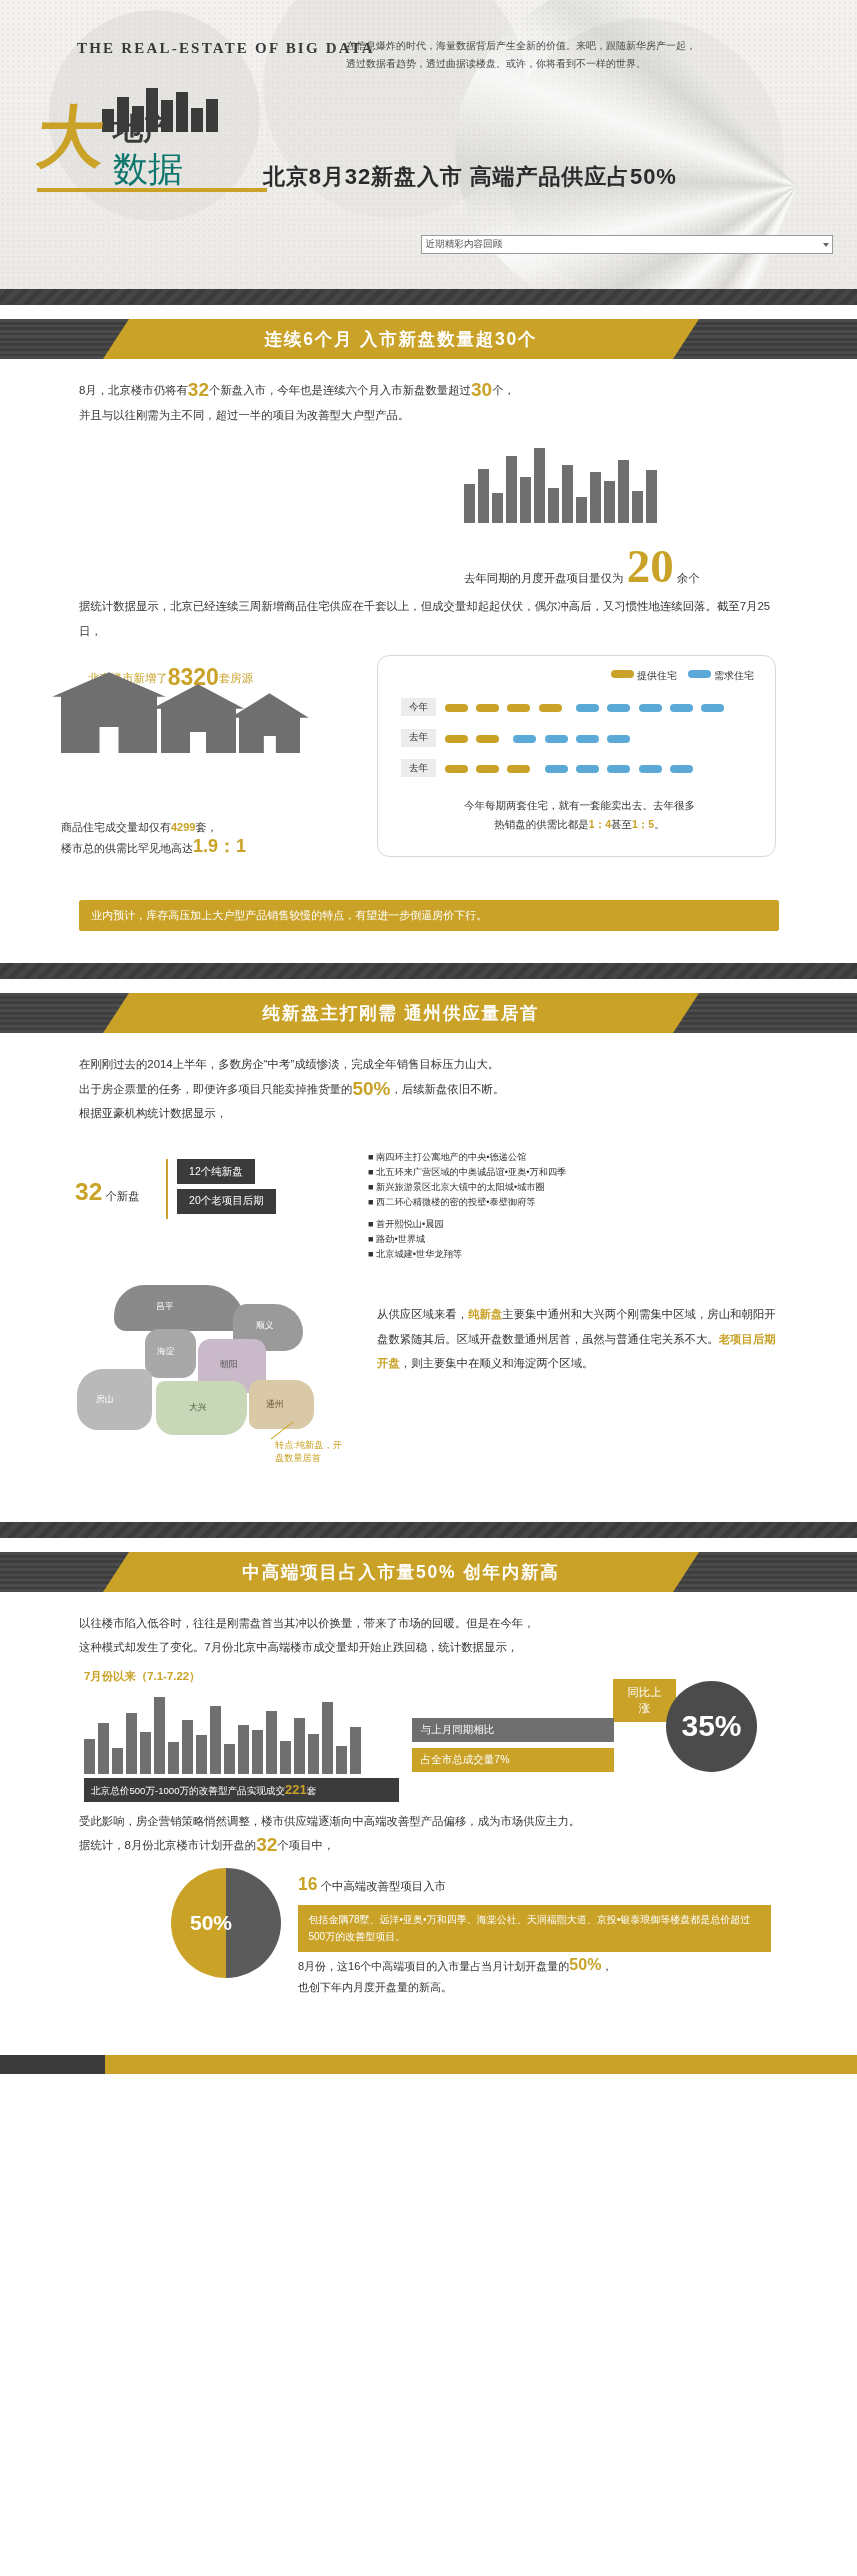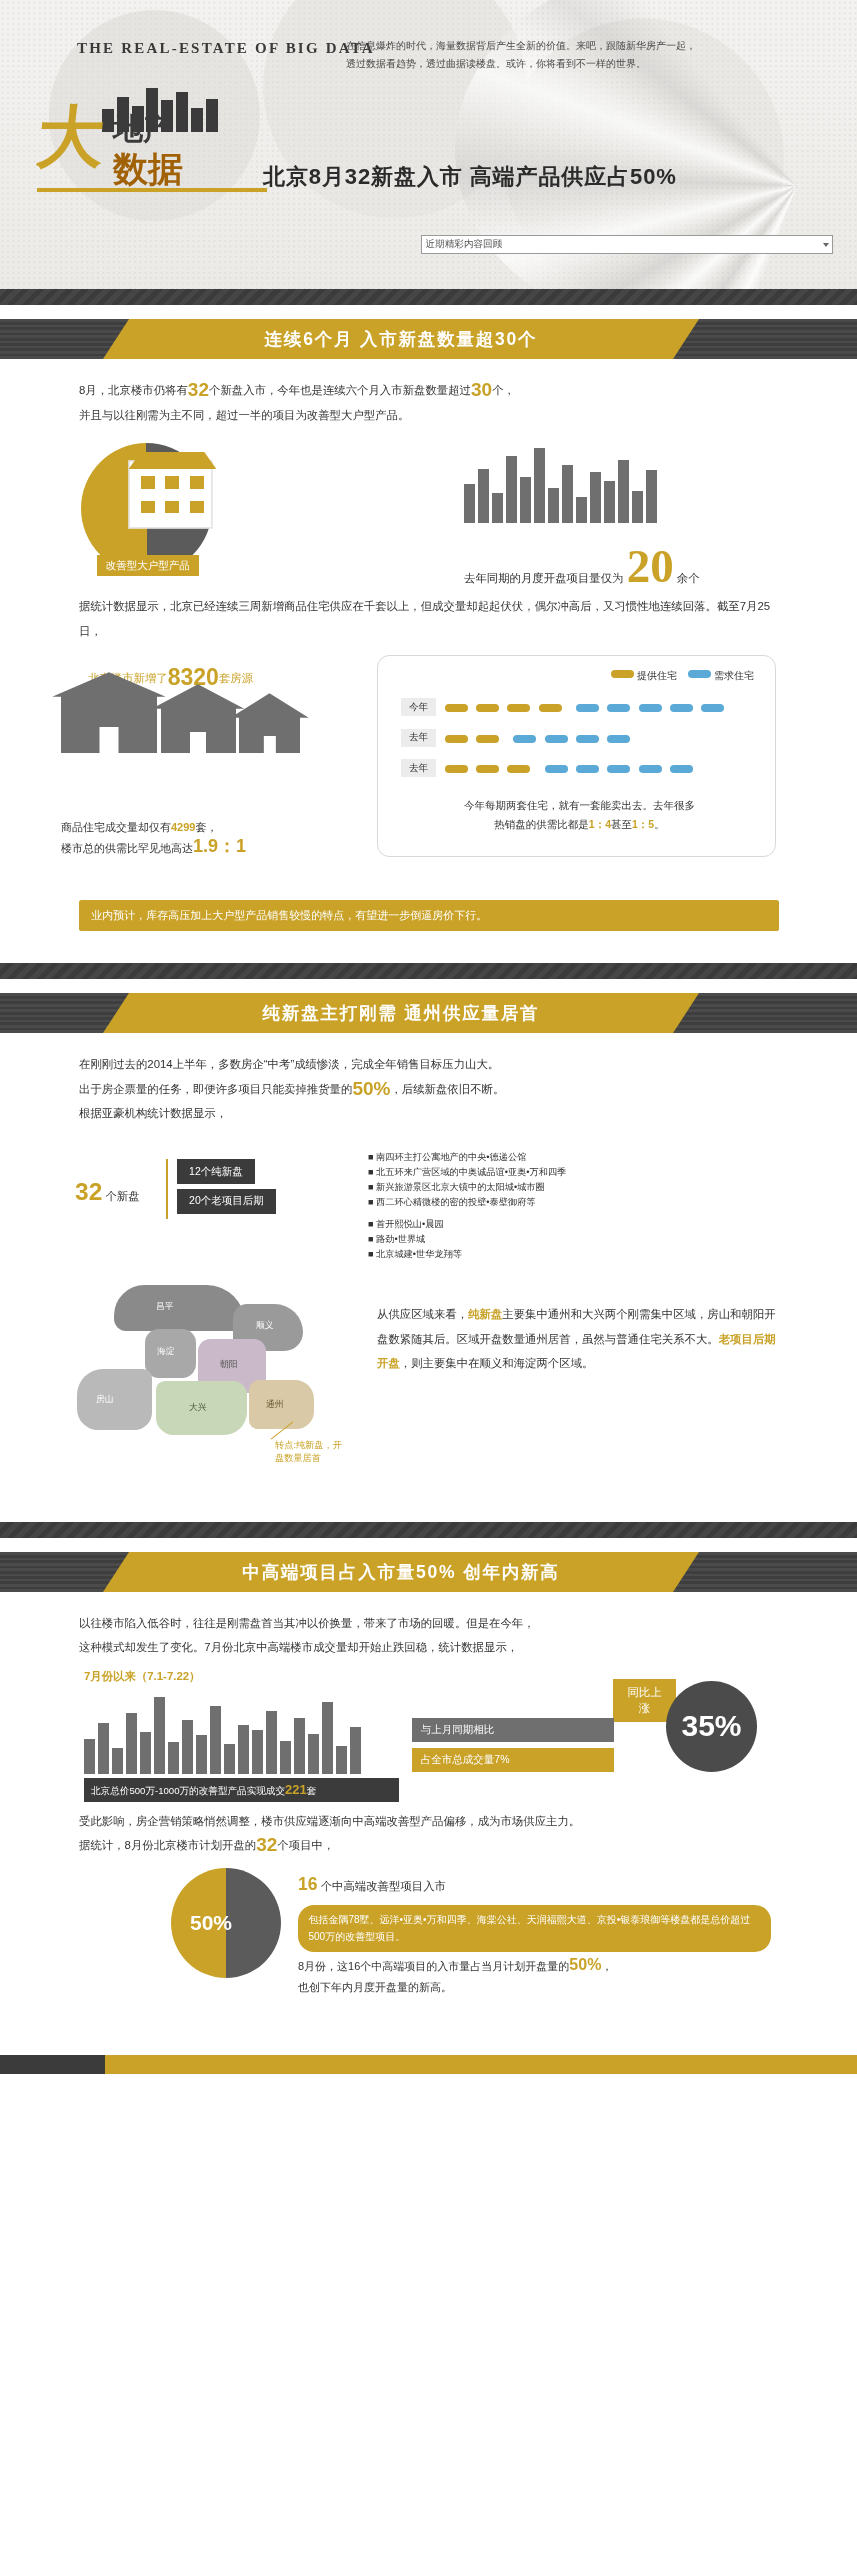--- a/index.html
+++ b/index.html
@@ -76,22 +76,22 @@
     position:absolute; left:5.3px; top:24.5px;
     font-size:67px; font-weight:bold; color:#c9a227;
     font-family:"Liberation Serif", serif; line-height:1;
     transform: skewX(-6deg);
   }
   .logo-word1 {
     position:absolute; left:81px; top:30px; font-size:30px; font-weight:bold;
     color:#3b3b3b; font-family:"Liberation Serif", serif;
   }
   .logo-word2 {
-    position:absolute; left:81px; top:67px; font-size:35px; font-weight:bold;
-    color:#a16207; font-family:"Liberation Serif", serif;
+    position:absolute; left:81px; top:67px; font-size:35px; font-weight:normal;
+    color:#0f766e; font-family:"Liberation Serif", serif;
   }
   .logo-underline {
     position:absolute; left:5.3px; top:109px; width:230px; height:3.5px; background:#c9a227;
   }
   .main-title {
     position:absolute; left:263px; top:162px; width:561px;
     font-size:22px; font-weight:bold; color:#2b2b2b; letter-spacing:0.9px;
   }
   .select-wrap {
     position:absolute; left:421px; top:235px; width:412px; height:19px;
@@ -201,21 +201,21 @@
   }
   .ribbon {
     background:#c9a227; color:#fff; font-size:11.4px; padding:5.3px 8.8px; line-height:16px; text-align:center;
   }
   .pie50 {
     width:110px; height:110px; border-radius:50%;
     background: conic-gradient(from 180deg, #c9a227 0 50%, #5b5b5b 50% 100%);
     position:relative; display:flex; align-items:center; justify-content:center;
   }
   .pie50 span { color:#fff; font-size:21px; font-weight:bold; margin-left:-30px; }
-  .goldbox { background:#c9a227; color:#fff; font-size:10px; line-height:16.6px; padding:7px 10.5px;border-radius:16px; }
+  .goldbox { background:#c9a227; color:#fff; font-size:10px; line-height:16.6px; padding:7px 10.5px; }
 
   .footnote {
     margin:0 61px; background:#f0efed; border:0.9px solid #e0dedb;
     font-size:11px; line-height:24.5px; color:#333; padding:12.3px 19px;
   }
   .footer-bar { height:39px; background:#fff; position:relative; }
   .footer-bar .l { position:absolute; left:0; bottom:0; width:105px; height:19px; background:#3b3b3b;}
   .footer-bar .r { position:absolute; left:105px; bottom:0; right:0; height:19px; background:#c9a227;}
 </style>
 </head>
@@ -268,34 +268,20 @@
   </div>
 
   <div class="section">
     <div style="height:19px"></div>
     <p class="body">
       <span>8月，北京楼市仍将有</span><span class="hl-gold-xl">32</span><span>个新盘入市，今年也是连续六个月入市新盘数量超过</span><span class="hl-gold-xl">30</span><span>个，</span><br>
       <span>并且与以往刚需为主不同，超过一半的项目为改善型大户型产品。</span>
     </p>
 
     <div class="blockrow" style="height:158px; margin-top:8.8px;">
-      <div style="position:absolute; left:81px; top:7px;">
-        <div class="pie">
-          <div class="house-badge">
-            <div class="roof"></div>
-            <div class="win" style="left:8.8px; top:12.3px;"></div>
-            <div class="win" style="left:33px; top:12.3px;"></div>
-            <div class="win" style="left:58px; top:12.3px;"></div>
-            <div class="win" style="left:8.8px; top:37px;"></div>
-            <div class="win" style="left:33px; top:37px;"></div>
-            <div class="win" style="left:58px; top:37px;"></div>
-          </div>
-        </div>
-        <div class="pie-label">改善型大户型产品</div>
-      </div>
 
       <div style="position:absolute; left:464px; top:12.3px;">
         <div class="skyline">
           <i style="height:39px"></i>
             <i style="height:54px"></i>
             <i style="height:30px"></i>
           <i style="height:67px"></i>
             <i style="height:46px"></i>
             <i style="height:75px"></i>
           <i style="height:35px"></i>

